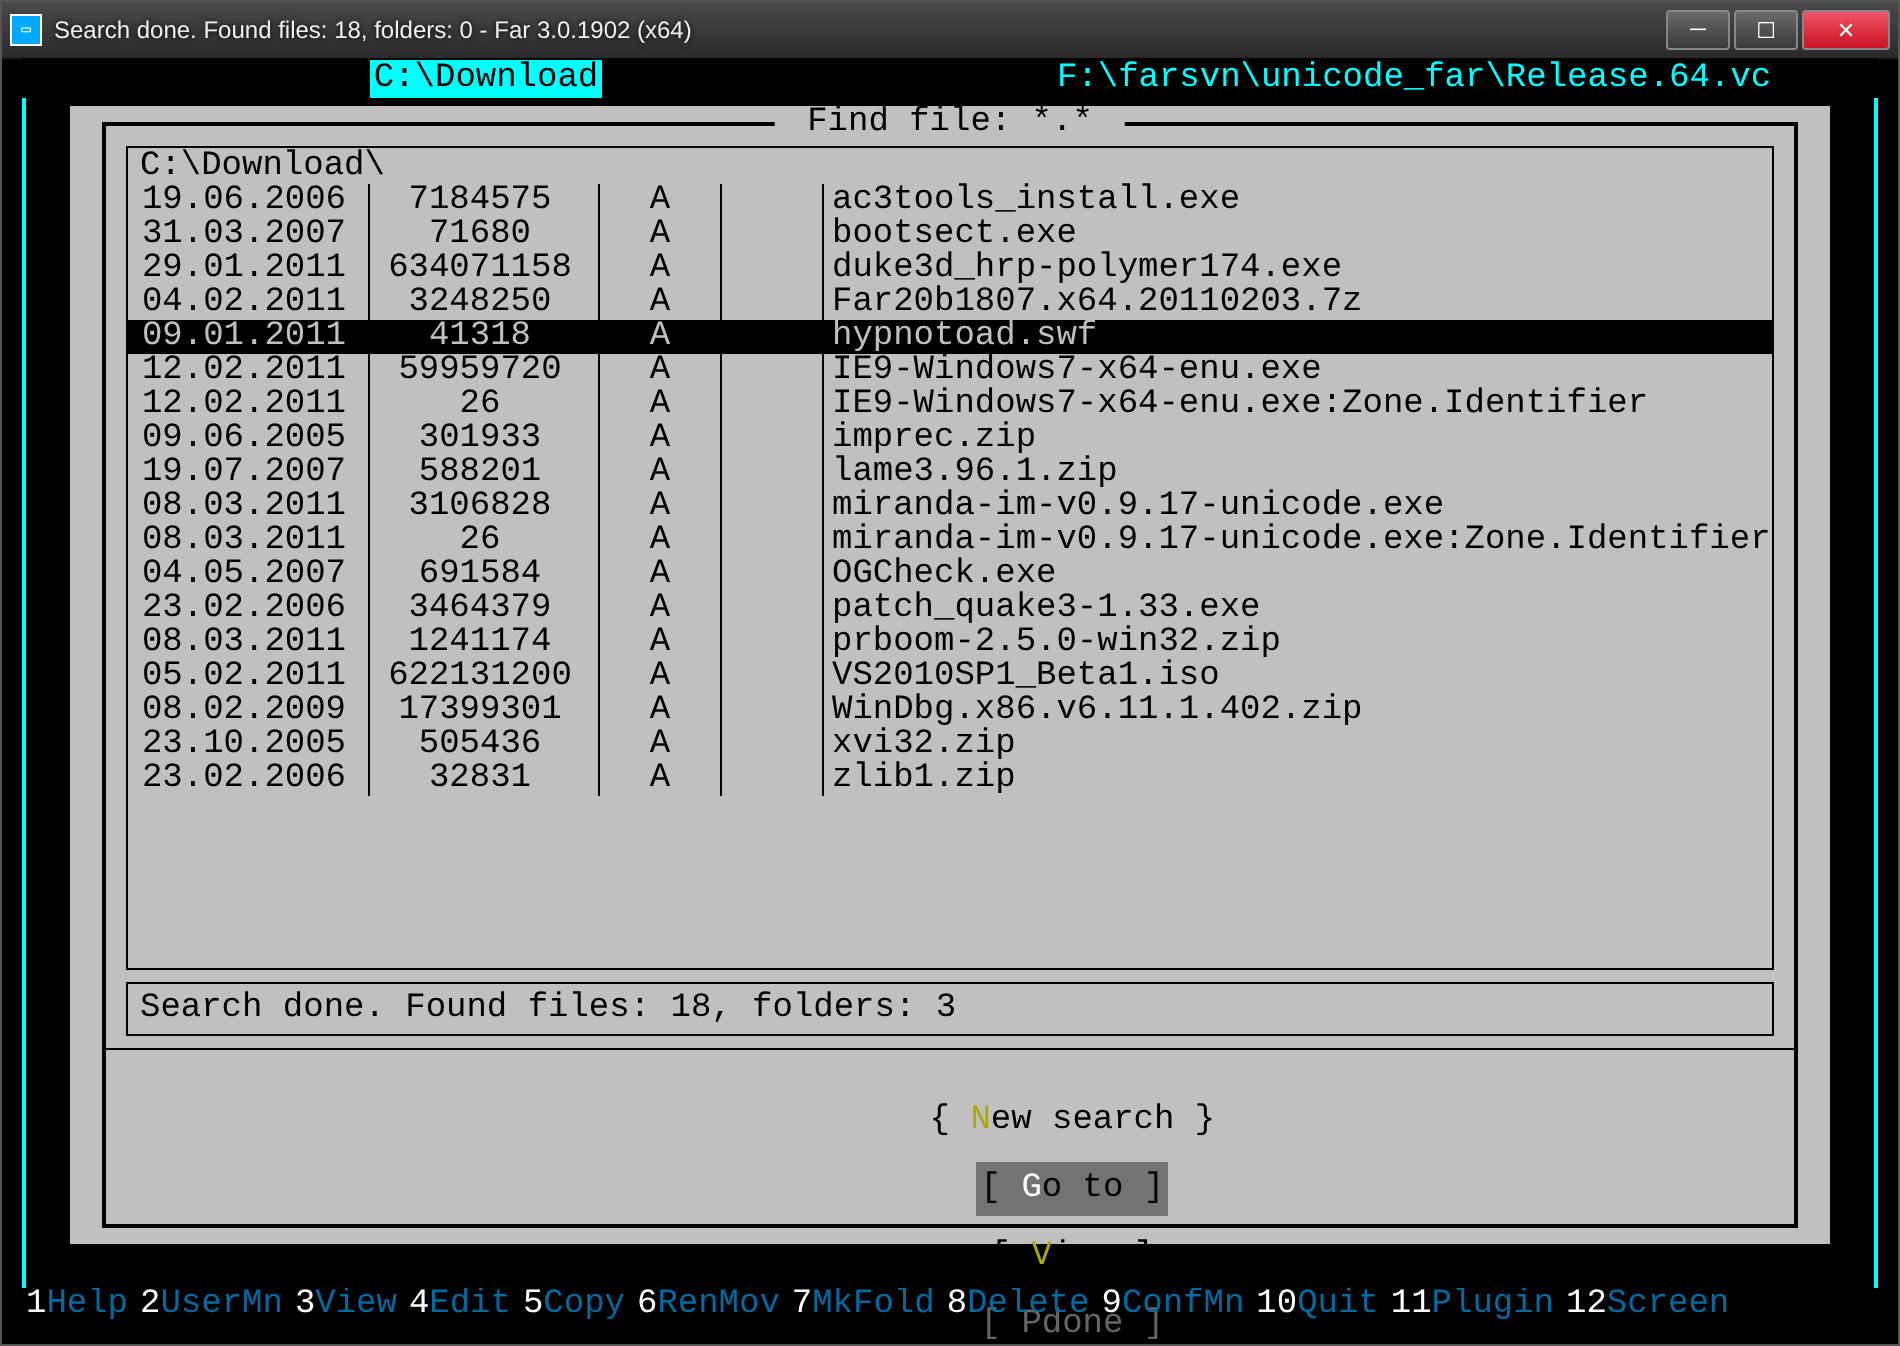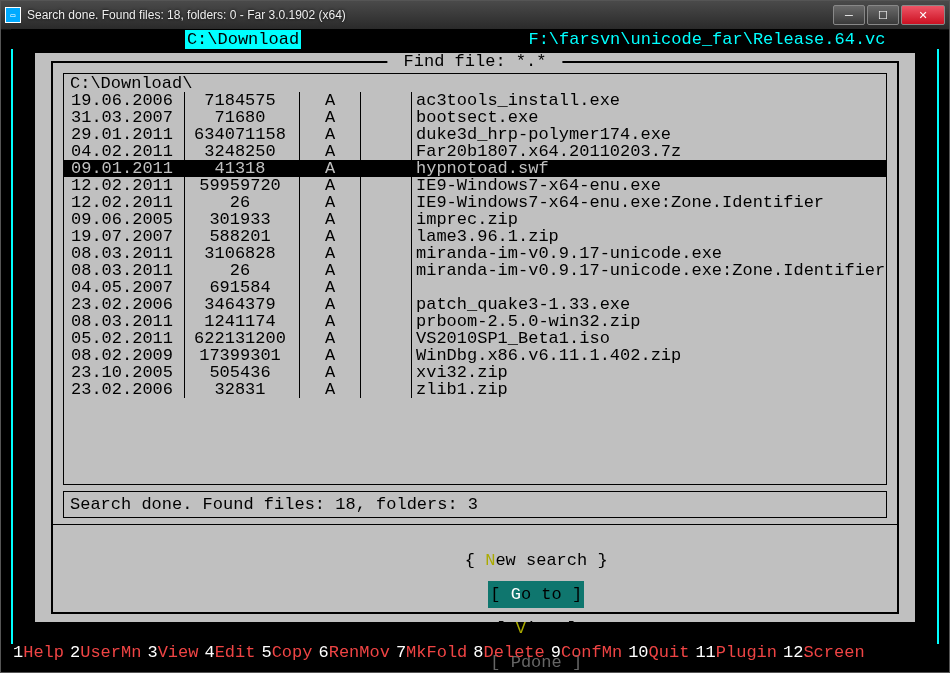--- a/index.html
+++ b/index.html
@@ -159,39 +159,39 @@
     text-align: center;
     padding: 4px 0 0 0;
     white-space: pre;
   }
   .btn {
     display: inline;
   }
   .btn .hl { color: #aa0; }
   .btn .hlw { color: #fff; }
   .btn.focused {
-    background: #0f766e;
+    background: #737373;
     color: #000;
     padding: 4px 2px;
   }
   .btn.disabled { color: #666; }
   .keybar {
     position: absolute;
     bottom: 0;
     left: 0;
     right: 0;
     height: 18px;
     display: flex;
     white-space: pre;
     color: #888;
     padding: 0 2px;
     overflow: hidden;
   }
   .keybar .k { color: #fff; }
-  .keybar .lbl { color: #ef4444; }
+  .keybar .lbl { color: #0369a1; }
   .keybar-item { margin-right: 6px; }
   .left-edge {
     position: absolute;
     left: 0;
     top: 20px;
     bottom: 18px;
     width: 2px;
     background: #0ff;
   }
   .right-edge {
@@ -252,21 +252,21 @@
                 <div class="row"><span class="col-date">31.03.2007</span><span class="col-size">71680</span><span class="col-attr">A</span><span class="col-spacer"></span><span class="col-name">bootsect.exe</span></div>
                 <div class="row"><span class="col-date">29.01.2011</span><span class="col-size">634071158</span><span class="col-attr">A</span><span class="col-spacer"></span><span class="col-name">duke3d_hrp-polymer174.exe</span></div>
                 <div class="row"><span class="col-date">04.02.2011</span><span class="col-size">3248250</span><span class="col-attr">A</span><span class="col-spacer"></span><span class="col-name">Far20b1807.x64.20110203.7z</span></div>
                 <div class="row selected"><span class="col-date">09.01.2011</span><span class="col-size">41318</span><span class="col-attr">A</span><span class="col-spacer"></span><span class="col-name">hypnotoad.swf</span></div>
                 <div class="row"><span class="col-date">12.02.2011</span><span class="col-size">59959720</span><span class="col-attr">A</span><span class="col-spacer"></span><span class="col-name">IE9-Windows7-x64-enu.exe</span></div>
                 <div class="row"><span class="col-date">12.02.2011</span><span class="col-size">26</span><span class="col-attr">A</span><span class="col-spacer"></span><span class="col-name">IE9-Windows7-x64-enu.exe:Zone.Identifier</span></div>
                 <div class="row"><span class="col-date">09.06.2005</span><span class="col-size">301933</span><span class="col-attr">A</span><span class="col-spacer"></span><span class="col-name">imprec.zip</span></div>
                 <div class="row"><span class="col-date">19.07.2007</span><span class="col-size">588201</span><span class="col-attr">A</span><span class="col-spacer"></span><span class="col-name">lame3.96.1.zip</span></div>
                 <div class="row"><span class="col-date">08.03.2011</span><span class="col-size">3106828</span><span class="col-attr">A</span><span class="col-spacer"></span><span class="col-name">miranda-im-v0.9.17-unicode.exe</span></div>
                 <div class="row"><span class="col-date">08.03.2011</span><span class="col-size">26</span><span class="col-attr">A</span><span class="col-spacer"></span><span class="col-name">miranda-im-v0.9.17-unicode.exe:Zone.Identifier</span></div>
-                <div class="row"><span class="col-date">04.05.2007</span><span class="col-size">691584</span><span class="col-attr">A</span><span class="col-spacer"></span></div>
+                <div class="row"><span class="col-date">04.05.2007</span><span class="col-size">691584</span><span class="col-attr">A</span><span class="col-spacer"></span><span class="col-name">OGCheck.exe</span></div>
                 <div class="row"><span class="col-date">23.02.2006</span><span class="col-size">3464379</span><span class="col-attr">A</span><span class="col-spacer"></span><span class="col-name">patch_quake3-1.33.exe</span></div>
                 <div class="row"><span class="col-date">08.03.2011</span><span class="col-size">1241174</span><span class="col-attr">A</span><span class="col-spacer"></span><span class="col-name">prboom-2.5.0-win32.zip</span></div>
                 <div class="row"><span class="col-date">05.02.2011</span><span class="col-size">622131200</span><span class="col-attr">A</span><span class="col-spacer"></span><span class="col-name">VS2010SP1_Beta1.iso</span></div>
                 <div class="row"><span class="col-date">08.02.2009</span><span class="col-size">17399301</span><span class="col-attr">A</span><span class="col-spacer"></span><span class="col-name">WinDbg.x86.v6.11.1.402.zip</span></div>
                 <div class="row"><span class="col-date">23.10.2005</span><span class="col-size">505436</span><span class="col-attr">A</span><span class="col-spacer"></span><span class="col-name">xvi32.zip</span></div>
                 <div class="row"><span class="col-date">23.02.2006</span><span class="col-size">32831</span><span class="col-attr">A</span><span class="col-spacer"></span><span class="col-name">zlib1.zip</span></div>
               </div>
           </div>
 
           <div class="status-box">

